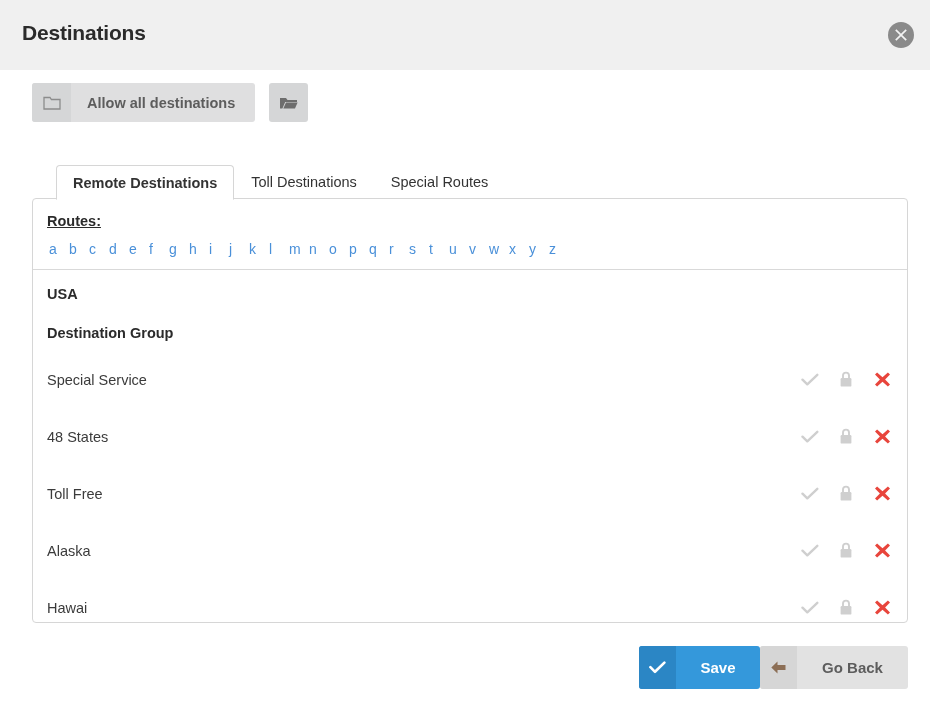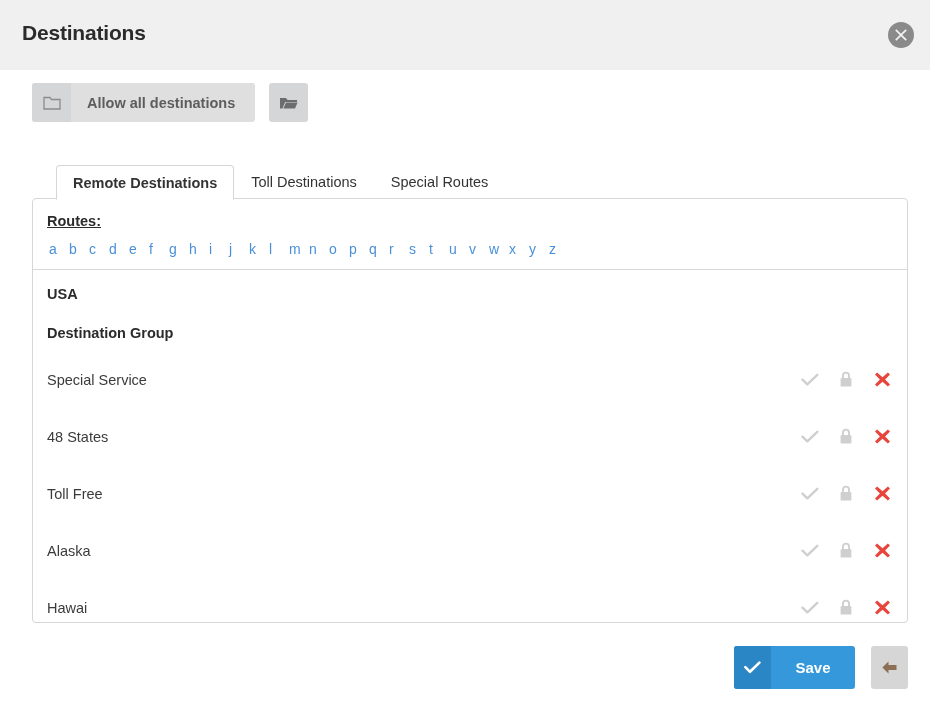--- a/index.html
+++ b/index.html
@@ -177,21 +177,20 @@
     align-items: center;
     justify-content: center;
     cursor: pointer;
   }
 
   
   .footer {
     position: absolute;
     right: 22px; top: 646px;
     display: flex;
-    gap: 16px;
   }
   .btn {
     display: flex;
     align-items: stretch;
     height: 43px;
     border-radius: 3px;
     overflow: hidden;
     cursor: pointer;
   }
   .btn .btn-icon {
@@ -423,15 +422,16 @@
     </span>
     <span class="btn-label">Save</span>
   </div>
 
   <div class="btn btn-back">
     <span class="btn-icon">
       <svg width="17" height="15" viewBox="0 0 17 15" aria-hidden="true">
           <path d="M7.5 1.5 L1.3 7.5 L7.5 13.5 V10 H15.5 V5 H7.5 Z" fill="#8c6f56"></path>
         </svg>
     </span>
+    <span class="btn-label">Go Back</span>
   </div>
 
 </div>
 
 </body></html>

